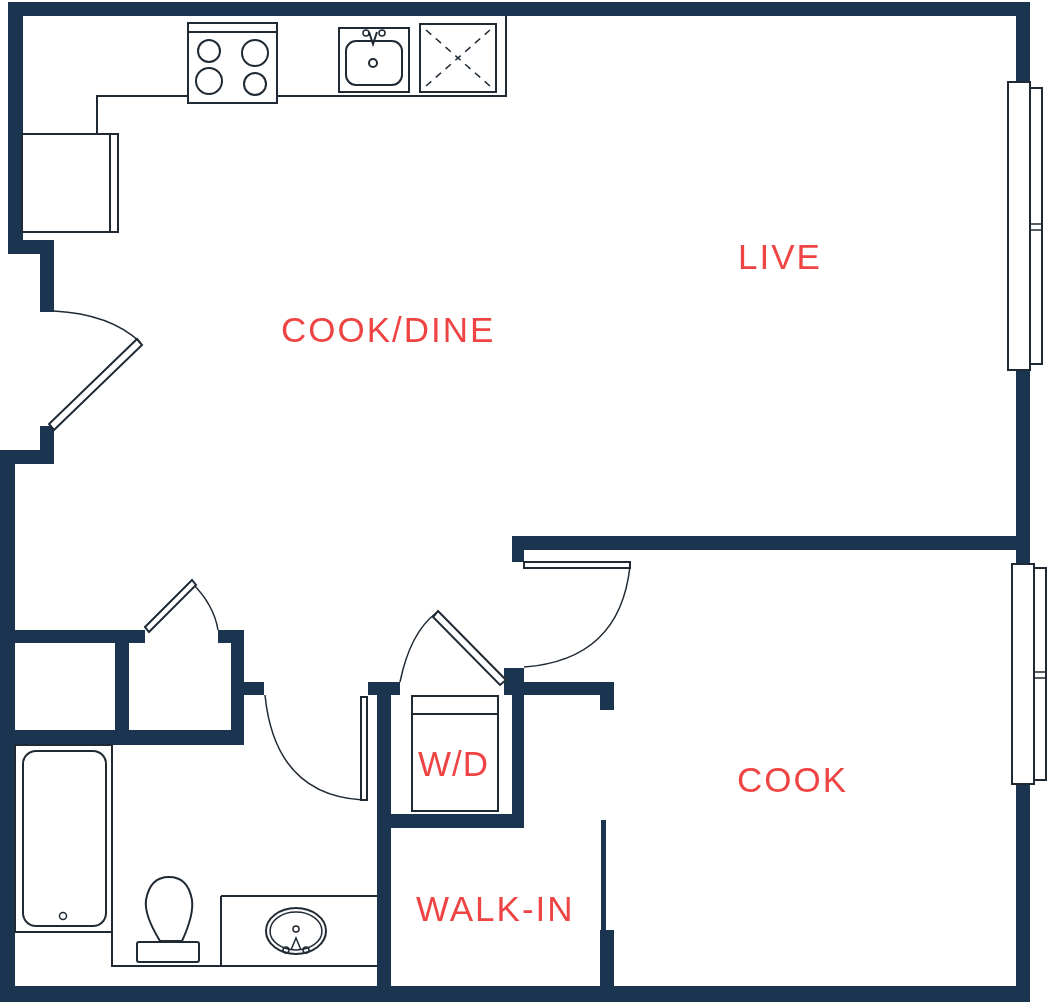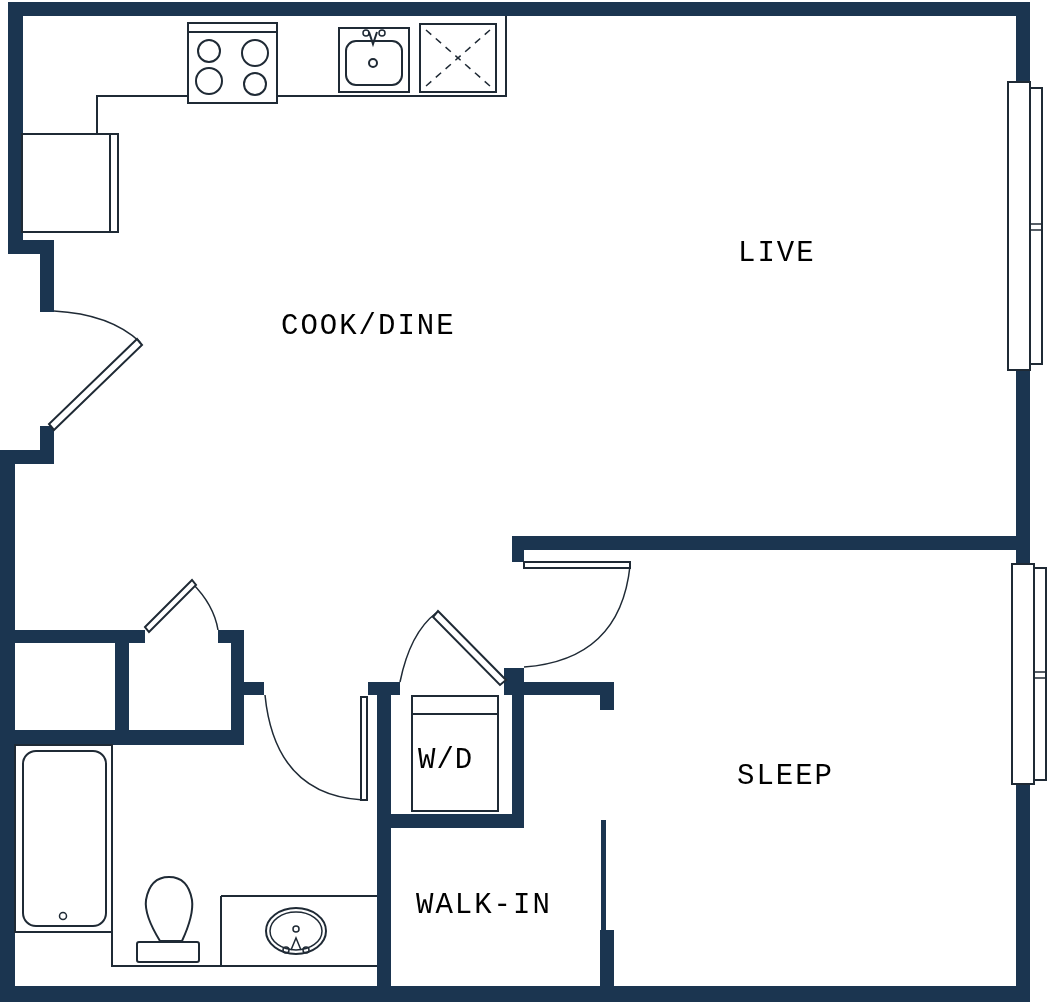--- a/index.html
+++ b/index.html
@@ -2,21 +2,21 @@
 <html><head>
 <meta charset="utf-8">
 <style>
   html,body{margin:0;padding:0;background:#ffffff;}
   body{width:1048px;height:1002px;overflow:hidden;position:relative;}
   #plan{position:absolute;left:0;top:0;}
   .wall{fill:#1b3550;}
   .line{fill:none;stroke:#1f2a35;stroke-width:2;}
   .thin{fill:none;stroke:#1f2a35;stroke-width:1.5;}
   .fix{fill:#ffffff;stroke:#1f2a35;stroke-width:2;}
-  .lbl{position:absolute;font-family:Liberation Mono, monospace;color:#000000;letter-spacing:2px;font-size:29px;white-space:nowrap;}
+  .lbl{position:absolute;font-family:Liberation Sans, sans-serif;color:#ef4444;letter-spacing:2px;font-size:35px;white-space:nowrap;}
 </style>
 </head>
 <body>
 
 <svg id="plan" width="1048" height="1002" viewBox="0 0 1048 1002" xmlns="http://www.w3.org/2000/svg">
 
   <g>
     <rect class="wall" x="8" y="2" width="1022" height="14"></rect>
     <rect class="wall" x="8" y="2" width="15" height="252"></rect>
     <rect class="wall" x="8" y="240" width="46" height="14"></rect>
@@ -144,15 +144,15 @@
     <ellipse class="thin" cx="296" cy="931" rx="26" ry="19"></ellipse>
     <circle class="thin" cx="296" cy="929" r="3"></circle>
     <path class="thin" d="M291 950 L296 938 L301 950"></path>
     <circle class="thin" cx="286" cy="950" r="3"></circle>
     <circle class="thin" cx="306" cy="950" r="3"></circle>
   </g>
 </svg>
 
 <div class="lbl" style="left:245px;top:310px;margin-left:36px;">COOK/DINE</div>
 <div class="lbl" style="left:738px;top:237px;">LIVE</div>
-<div class="lbl" style="left:737px;top:760px;">SLEEP</div>
+<div class="lbl" style="left:737px;top:760px;">COOK</div>
 <div class="lbl" style="left:416px;top:889px;text-align:center;">WALK-IN</div>
 <div class="lbl" style="left:418px;top:744px;letter-spacing:1px;">W/D</div>
 
 </body></html>

